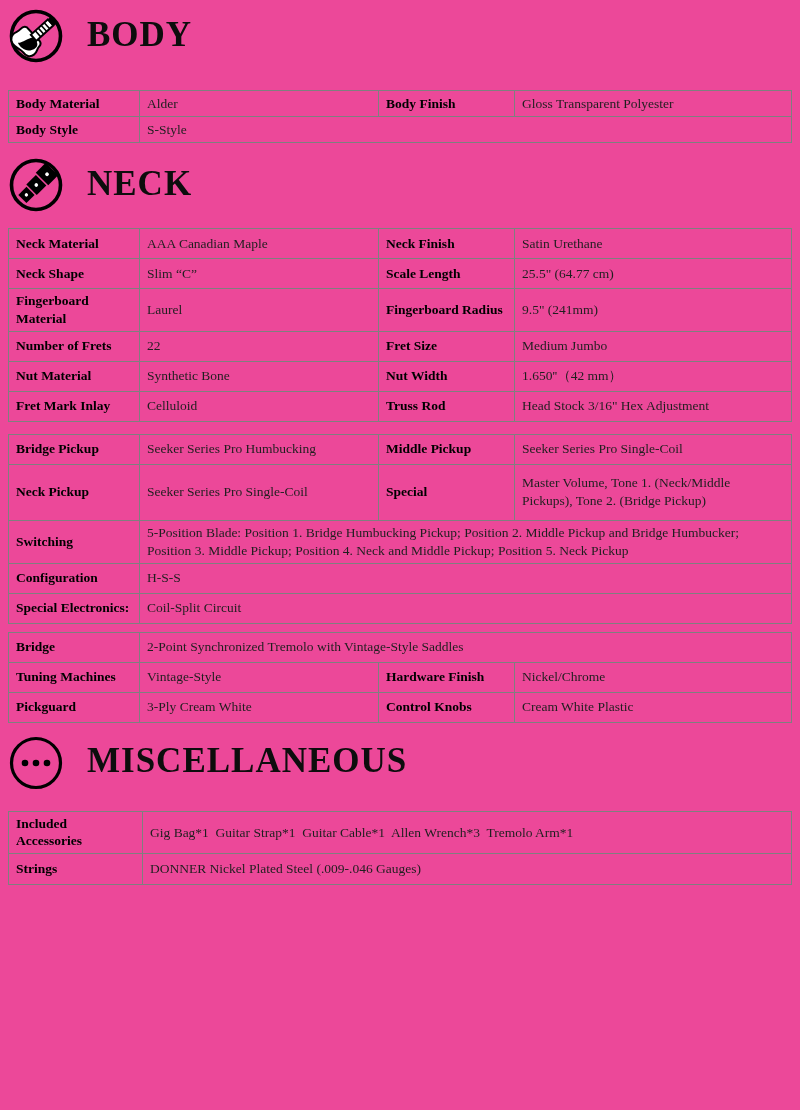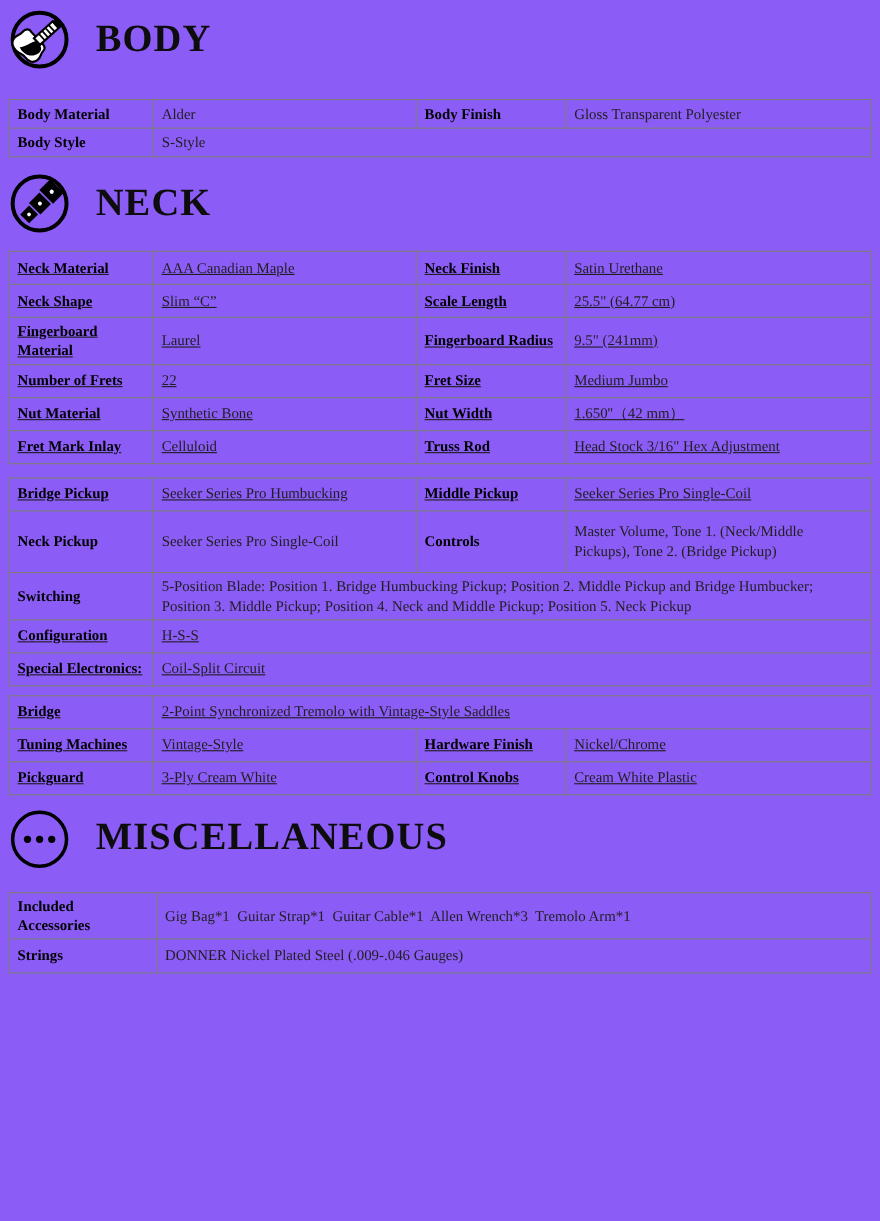--- a/index.html
+++ b/index.html
@@ -6,21 +6,21 @@
     margin: 0;
     padding: 0;
     background: #ffffff;
     width: 800px;
   }
   .page {
     width: 800px;
     height: 1110px;
     padding: 8px 0 0 8px;
     box-sizing: border-box;
-    background: #8b5cf6;
+    background: #ec4899;
     font-family: "Liberation Serif", serif;
     overflow: hidden;
   }
   .sec-header {
     display: flex;
     align-items: center;
     gap: 23px;
     height: 56px;
   }
   .sec-icon { width: 56px; height: 56px; flex: 0 0 56px; }
@@ -55,21 +55,21 @@
     padding: 3px 7px;
     vertical-align: middle;
     line-height: 1.32;
     overflow: hidden;
   }
   td.lbl { font-weight: 700; color: #000000; }
   td.val { font-weight: 400; white-space: pre-wrap; }
   .c1 { width: 131px; } .c2 { width: 239px; } .c3 { width: 136px; } .c4 { width: 277px; }
   .m1 { width: 134px; } .m2 { width: 649px; }
   tr.h26 { height: 26px; }
-  tr.h30 { height: 30px; text-decoration: underline; }
+  tr.h30 { height: 30px; }
   tr.h31 { height: 31px; }
   tr.h43 { height: 43px; }
   tr.h56 { height: 56px; }
 </style>
 </head>
 <body>
 
 <div class="page">
 
   <section class="sec-body">
@@ -189,21 +189,21 @@
       <tbody>
           <tr class="h30">
         <td class="lbl">Bridge Pickup</td>
         <td class="val">Seeker Series Pro Humbucking</td>
         <td class="lbl">Middle Pickup</td>
         <td class="val">Seeker Series Pro Single-Coil</td>
       </tr>
       <tr class="h56">
         <td class="lbl">Neck Pickup</td>
         <td class="val">Seeker Series Pro Single-Coil</td>
-        <td class="lbl">Controls</td>
+        <td class="lbl">Special</td>
         <td class="val">Master Volume, Tone 1. (Neck/Middle Pickups), Tone 2. (Bridge Pickup)</td>
       </tr>
       <tr class="h43">
         <td class="lbl">Switching</td>
         <td class="val" colspan="3">5-Position Blade: Position 1. Bridge Humbucking Pickup; Position 2. Middle Pickup and Bridge Humbucker; Position 3. Middle Pickup; Position 4. Neck and Middle Pickup; Position 5. Neck Pickup</td>
       </tr>
       <tr class="h30">
         <td class="lbl">Configuration</td>
         <td class="val" colspan="3">H-S-S</td>
       </tr>

